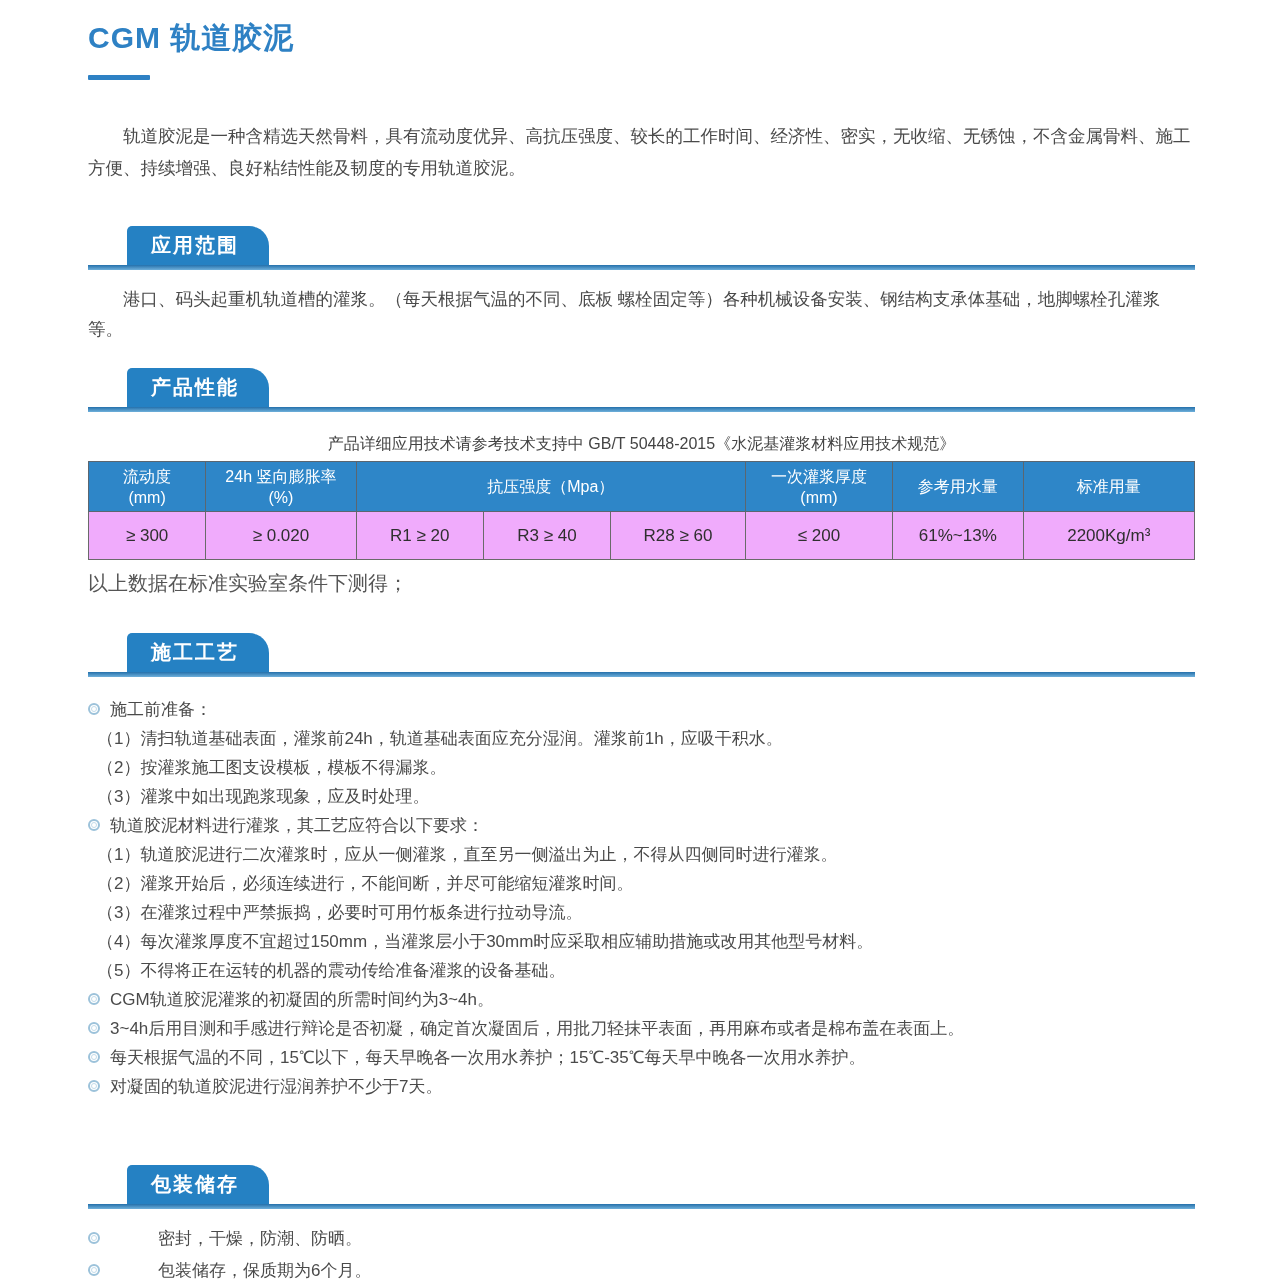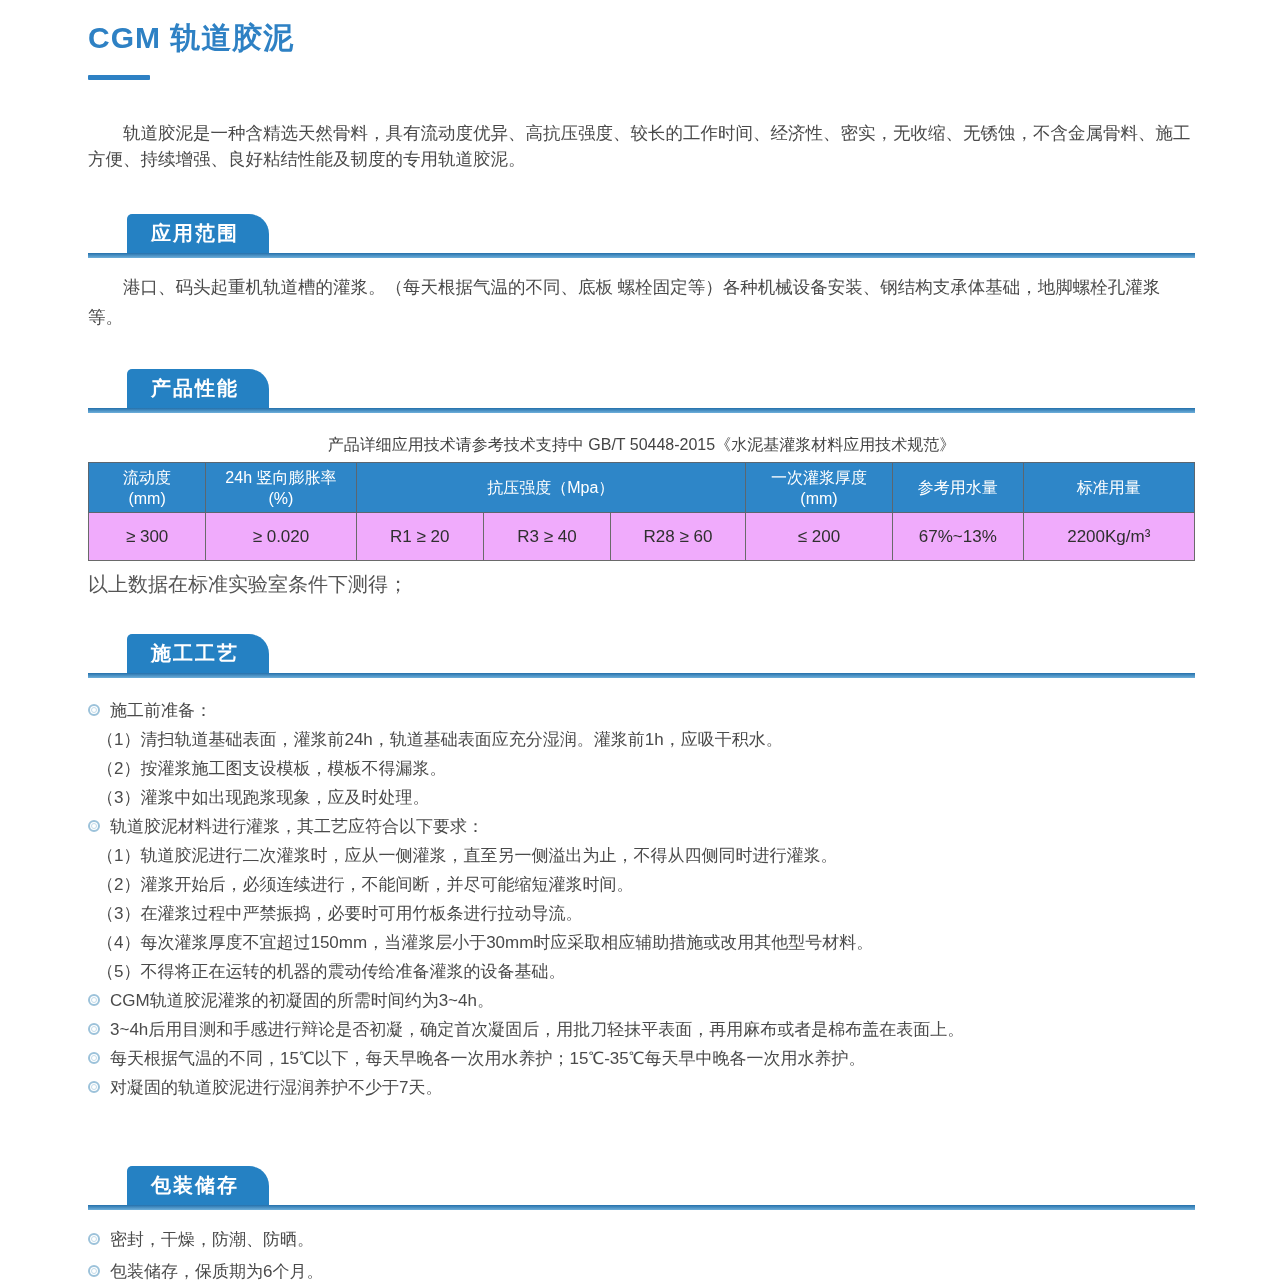--- a/index.html
+++ b/index.html
@@ -14,21 +14,21 @@
   
   .doc-title {
     font-size:30px; font-weight:700; color:#2e81c4; letter-spacing:1px;
   }
   .title-underline {
     width:62px; height:5px; background:#2e81c4; margin-top:16px; border-radius:1px;
   }
 
   
   .intro {
-    margin-top:40px; font-size:17.5px; line-height:26px; color:#4a4a4a;
+    margin-top:40px; font-size:17.5px; line-height:32px; color:#4a4a4a;
     text-indent:2em;
   }
 
   
   .section-head {
     position:relative;
     background:linear-gradient(to bottom,#2470ab,#6fb0db);
     background-repeat:no-repeat;
     background-size:100% 5px;
     background-position:left bottom;
@@ -36,21 +36,21 @@
     padding-left:39px;
   }
   .badge {
     display:inline-block;
     background:#2581c3; color:#ffffff;
     font-size:20px; font-weight:700; letter-spacing:2px;
     padding:6px 30px 6px 24px;
     border-radius:5px 20px 0 0;
   }
   .sec-application { margin-top:42px; }
-  .sec-performance { margin-top:37px; }
+  .sec-performance { margin-top:24px; }
   .sec-process     { margin-top:36px; }
   .sec-packaging   { margin-top:64px; }
 
   .app-body {
     margin-top:14px; font-size:17.5px; line-height:30px; color:#4a4a4a; text-indent:2em;
   }
 
   .perf-note {
     margin-top:22px; text-align:center; font-size:16px; color:#444444;
   }
@@ -73,21 +73,21 @@
 
   .table-footnote { margin-top:10px; font-size:20px; color:#555555; }
 
   
   .item-list { margin-top:18px; }
   .pack-list { margin-top:14px; }
   .item {
     display:flex; align-items:flex-start;
     font-size:17px; line-height:29px; color:#4a4a4a;
   }
-  .pack-list .item { line-height:32px; }
+  .pack-list .item { line-height:32px;gap:48px; }
   .item .ring {
     flex:0 0 auto; width:12px; height:12px; margin:8px 9px 0 0;
     border:2px solid #9cc2da; border-radius:50%; position:relative;
   }
   .pack-list .item .ring { margin-top:9px; }
   .item .ring::after {
     content:""; position:absolute; inset:1px;
     border:1.5px solid #c3dcea; border-radius:50%;
   }
   .item.circle .txt { padding-left:1px; }
@@ -141,21 +141,21 @@
         </tr>
       </thead>
       <tbody>
         <tr>
           <td>≥ 300</td>
           <td>≥ 0.020</td>
           <td>R1 ≥ 20</td>
           <td>R3 ≥ 40</td>
           <td>R28 ≥ 60</td>
           <td>≤ 200</td>
-          <td>67%~13%</td>
+          <td>61%~13%</td>
           <td>2200Kg/m³</td>
         </tr>
       </tbody>
     </table>
     <p class="table-footnote">以上数据在标准实验室条件下测得；</p>
   </div>
 
   <div class="sec-process">
     <div class="section-head">
       <span class="badge">施工工艺</span>

